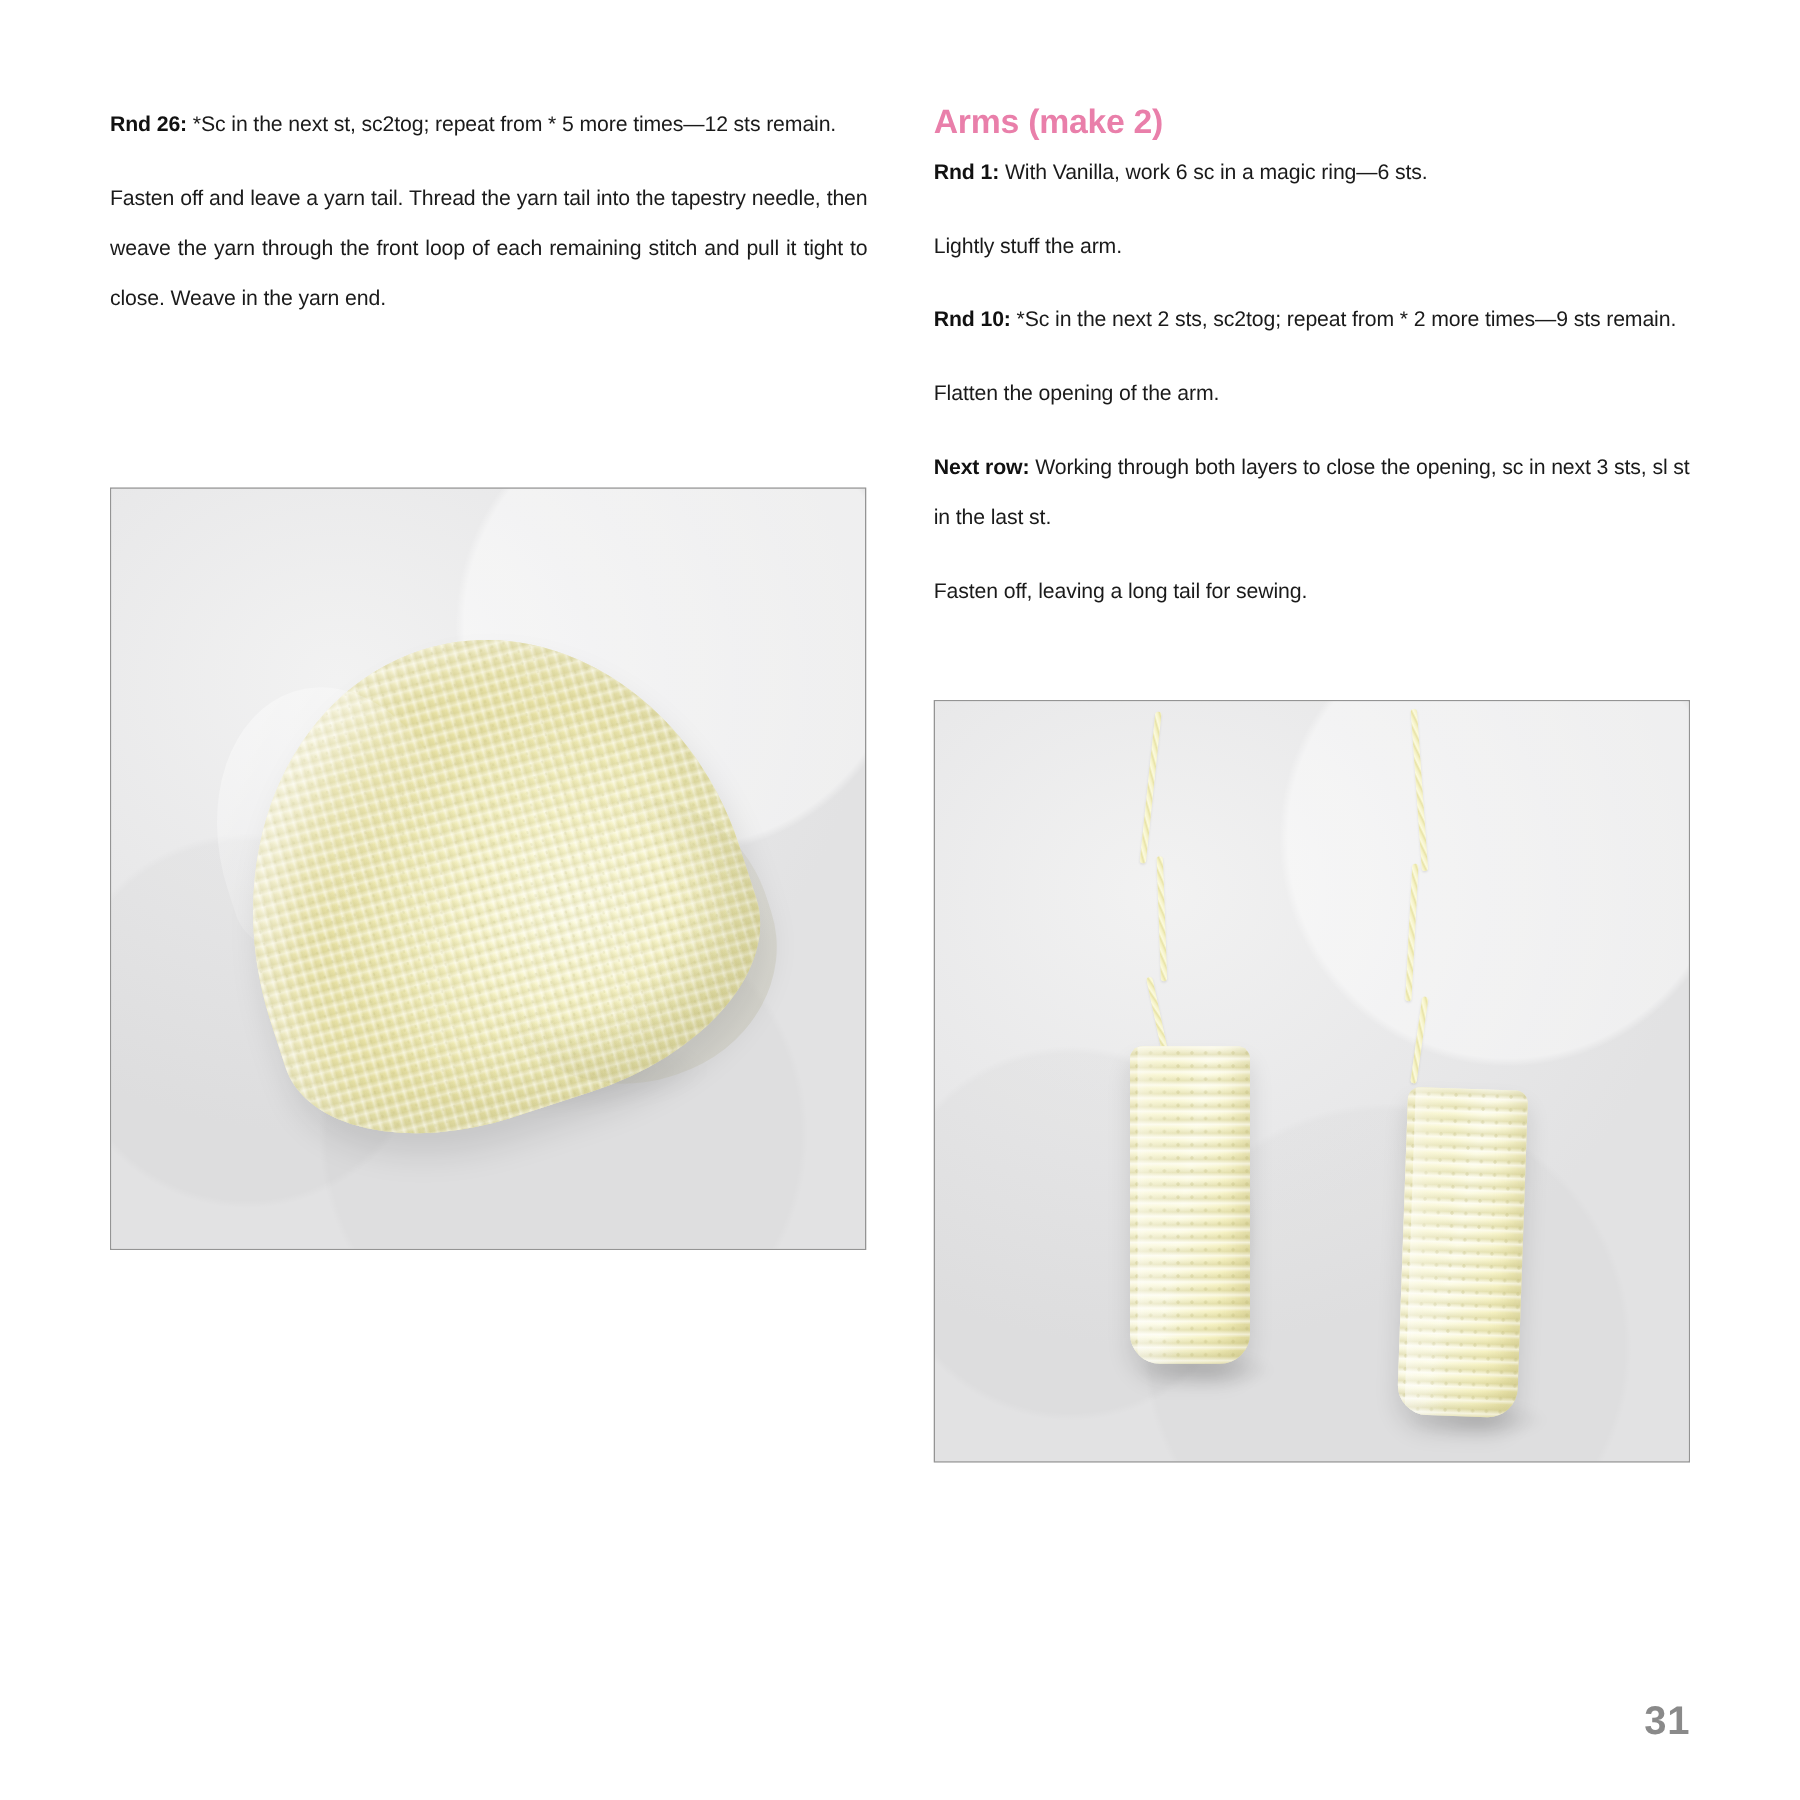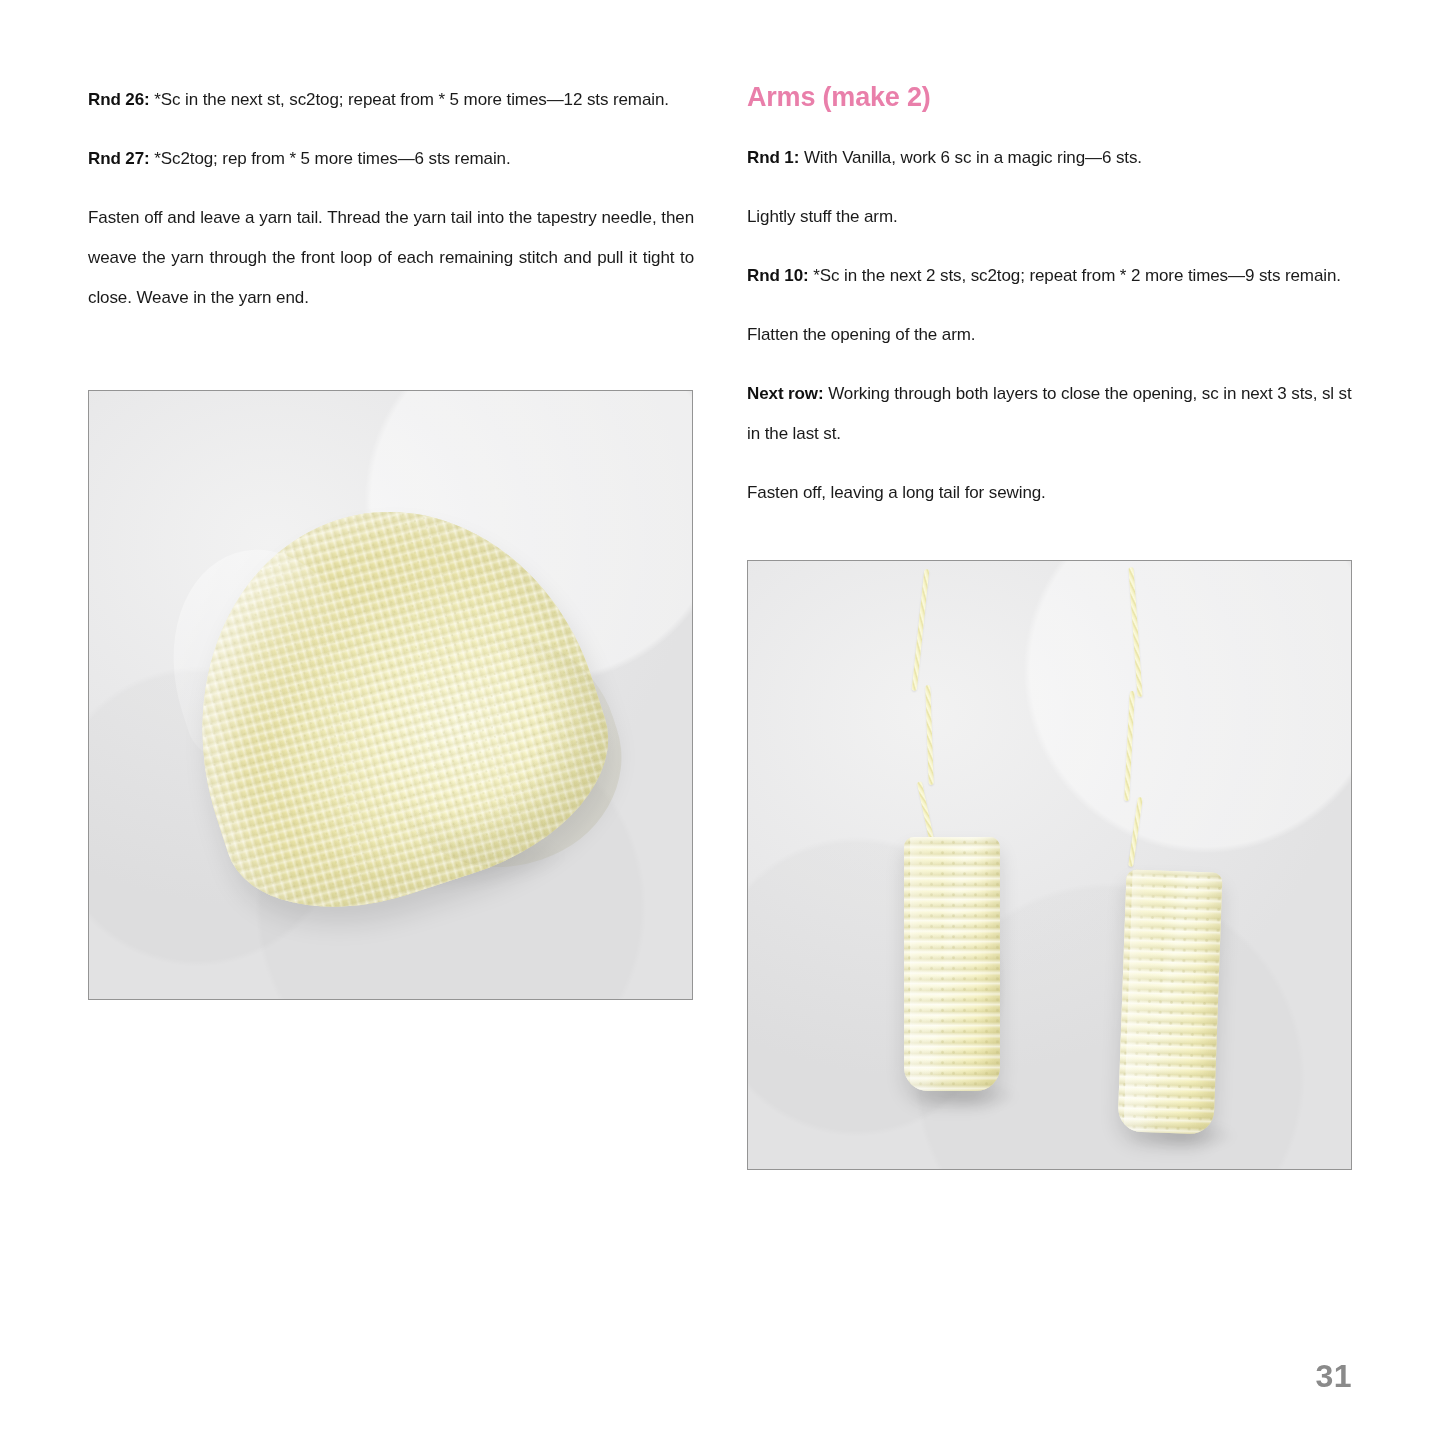--- a/index.html
+++ b/index.html
@@ -45,21 +45,21 @@
     font-weight: 700;
     color: #111111;
     text-align: right;
   }
 
   .section-heading {
     font-size: 27px;
     line-height: 34px;
     font-weight: 700;
     color: #e97faa;
-    margin: 0 0 24px 0;
+    margin: 0 0 4px 0;
     letter-spacing: -0.2px;
   }
 
   
   .photo {
     position: absolute;
     border: 1px solid #949494;
     box-sizing: border-box;
     overflow: hidden;
     background: #e9e9e9;
@@ -250,21 +250,20 @@
 </style>
 </head>
 <body>
 
 <div class="page">
 
   <div class="col col-left">
 
     <p class="para"><span class="lbl">Rnd 26:</span><span> *Sc in the next st, sc2tog; repeat from * 5 more times—12 sts remain.</span></p>
 
-    <p class="para"><span class="lbl">Rnd 27:</span><span> *Sc2tog; rep from * 5 more times—6 sts remain.</span></p>
 
     <p class="para"><span>Fasten off and leave a yarn tail. Thread the yarn tail into the tapestry needle, then weave the yarn through the front loop of each remaining stitch and pull it tight to close. Weave in the yarn end.</span></p>
   </div>
 
   <div class="photo photo-pear">
     <div class="photo-bg"></div>
     <div class="pear-wrap">
       <div class="pear-shadow"></div>
       <div class="pear">
         <div class="stitch-a"></div>

